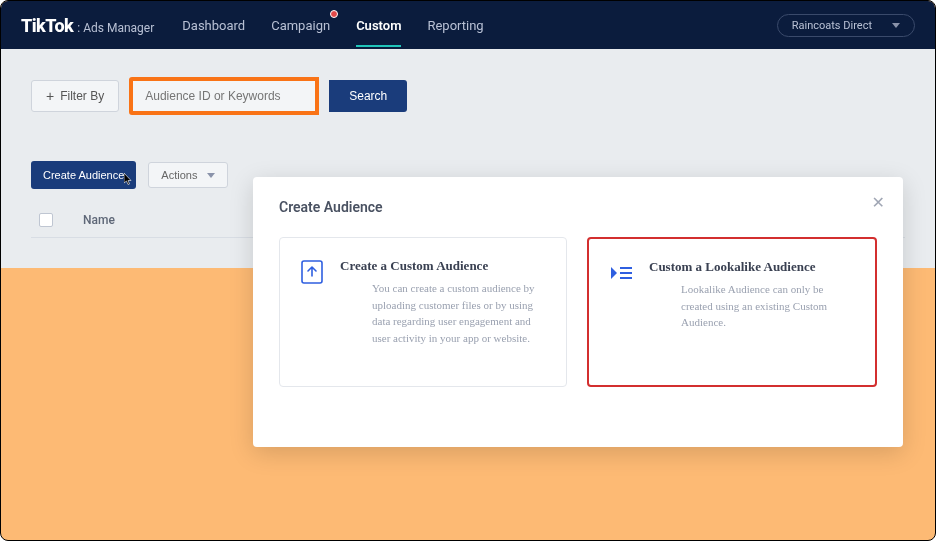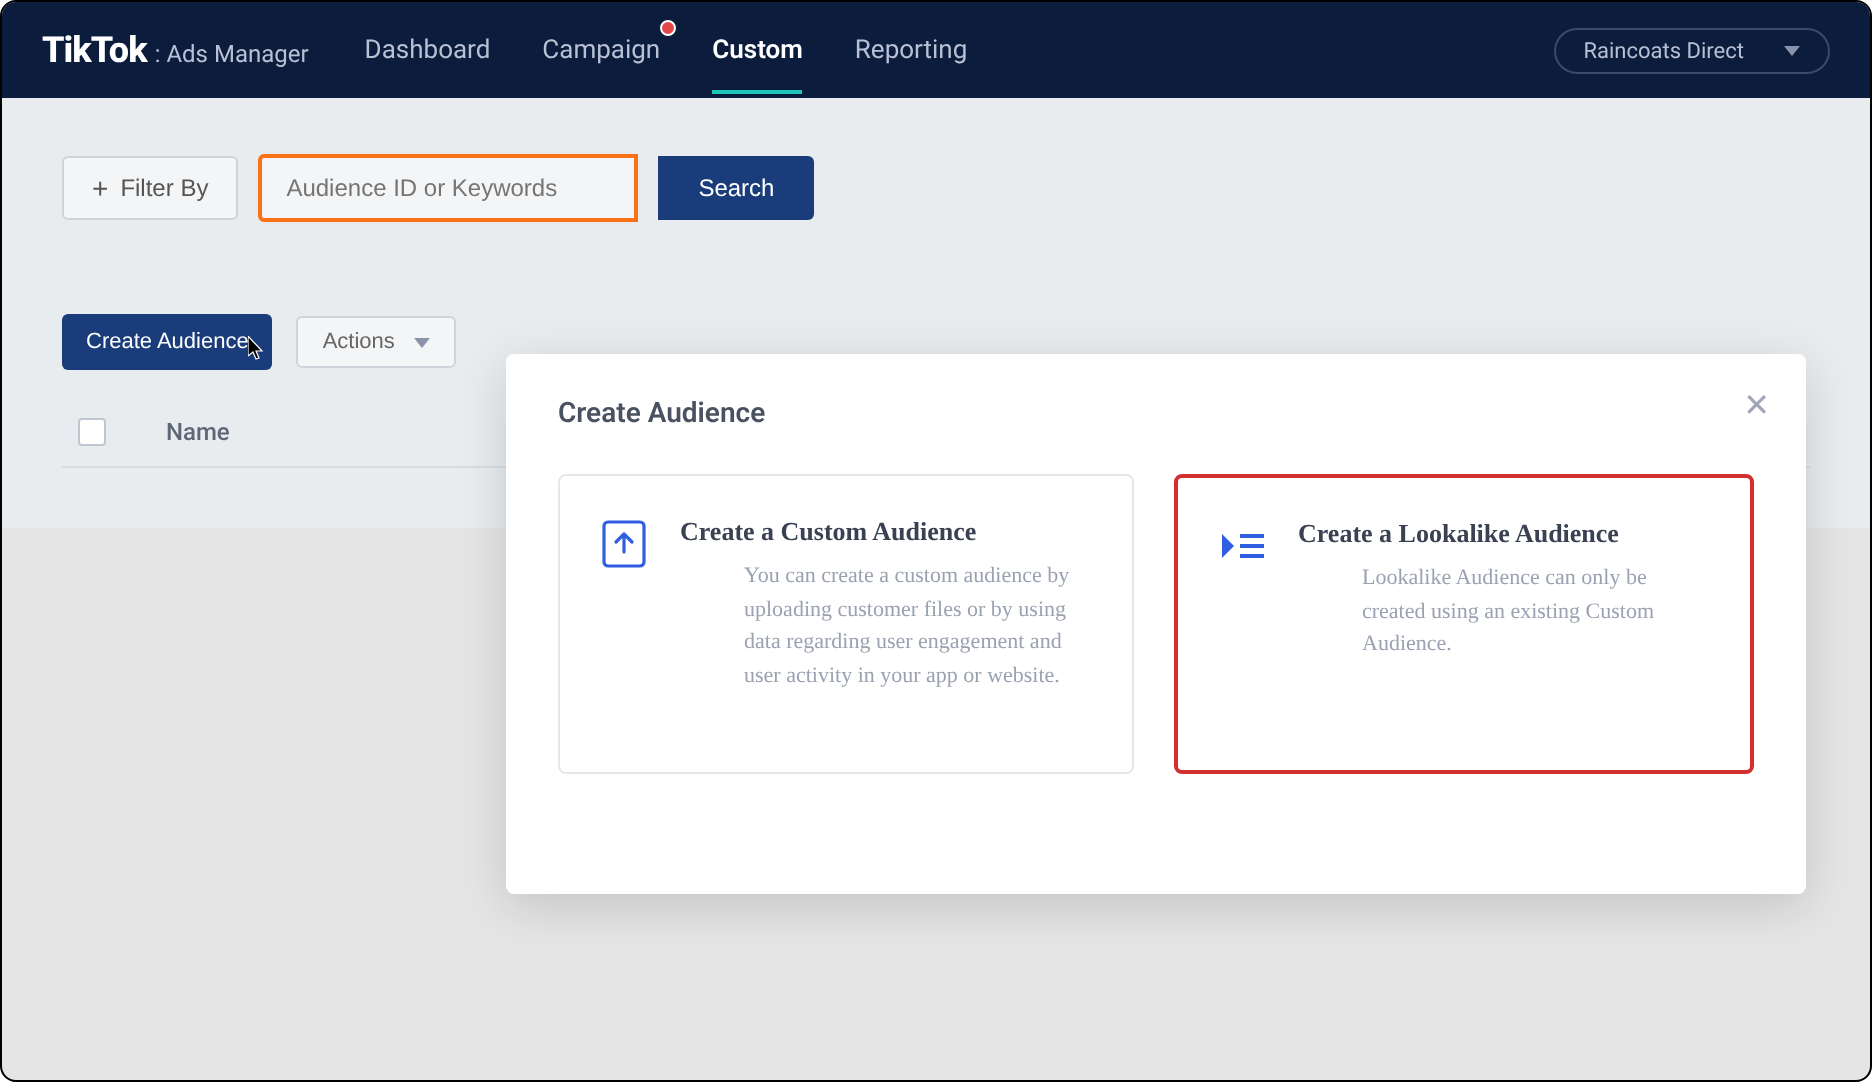--- a/index.html
+++ b/index.html
@@ -1,36 +1,36 @@
 <!DOCTYPE html>
 <html><head>
   <meta charset="utf-8">
   <style>
     * { margin: 0; padding: 0; box-sizing: border-box; }
     body { font-family: -apple-system, BlinkMacSystemFont, "Segoe UI", Roboto, Helvetica, Arial, sans-serif; background: #fff; }
-    .frame { width: 936px; height: 541px; border: 1px solid #000; border-radius: 8px; overflow: hidden; position: relative; margin: 0 auto; background: #e5e5e5; }
+    .frame { width: 936px; height: 541px; border: 1px solid #000; border-radius: 8px; overflow: hidden; position: relative; margin: 0 auto; background: #fdba74; }
     .app { position: relative; width: 100%; height: 100%; }
     .topnav { background: #0b1c3d; height: 48px; display: flex; align-items: center; padding: 0 20px; color: #ccd3e0; }
     .brand { display: flex; align-items: baseline; gap: 4px; margin-right: 28px; }
     .brand-logo { font-weight: 800; font-size: 18px; color: #fff; letter-spacing: -0.5px; }
     .brand-sub { font-size: 12px; color: #b8c0d4; }
     .navitems { display: flex; gap: 26px; align-items: center; }
     .navitem { font-size: 13px; color: #b8c0d4; position: relative; padding: 4px 0; cursor: pointer; }
     .navitem.active { color: #fff; font-weight: 600; }
     .navitem.active::after { content: ""; position: absolute; bottom: -10px; left: 0; right: 0; height: 2px; background: #20c5ba; }
     .nav-badge { position: absolute; top: -4px; right: -8px; width: 8px; height: 8px; background: #e24949; border-radius: 50%; border: 1px solid #fff; }
     .account-select { margin-left: auto; border: 1px solid #3a4a6b; border-radius: 16px; padding: 4px 14px; font-size: 11px; color: #b8c0d4; display: flex; align-items: center; gap: 20px; cursor: pointer; }
     .chev { width: 0; height: 0; border-left: 4px solid transparent; border-right: 4px solid transparent; border-top: 5px solid #8a93aa; }
 
     .content { padding: 28px 30px 18px; background: #e9ecef; }
     .page-title { color: #5a6577; font-size: 16px; font-weight: 600; margin-bottom: 18px; }
     .filter-row { display: flex; gap: 10px; align-items: center; margin-bottom: 28px; }
     .filter-btn { border: 1px solid #cfd4dc; background: #f3f5f7; padding: 8px 14px; border-radius: 3px; font-size: 12px; color: #555; display: flex; align-items: center; gap: 6px; cursor: pointer; }
     .plus-icon { font-size: 14px; line-height: 1; }
-    .search-input { border: 2px solid #f97316; background: #f3f5f7; padding: 8px 12px; border-radius: 3px 0 0 3px; font-size: 12px; color: #8a93a3; width: 190px; }
+    .search-input { border: 4px solid #f97316; background: #f3f5f7; padding: 8px 12px; border-radius: 3px 0 0 3px; font-size: 12px; color: #8a93a3; width: 190px; }
     .search-btn { background: #1a3c7b; color: #fff; border: none; padding: 9px 20px; font-size: 12px; border-radius: 0 3px 3px 0; cursor: pointer; }
 
     .table-area { background: #e9ecef; padding: 0 30px 30px; }
     .action-row { display: flex; gap: 12px; align-items: center; margin-bottom: 14px; }
     .primary-btn { background: #1a3c7b; color: #fff; border: none; padding: 8px 12px; border-radius: 3px; font-size: 11px; cursor: pointer; position: relative; }
     .cursor-arrow { position: absolute; right: 2px; bottom: 2px; font-size: 11px; color: #000; }
     .dropdown-btn { border: 1px solid #cfd4dc; background: #f3f5f7; padding: 6px 12px; font-size: 11px; color: #666; display: flex; align-items: center; gap: 10px; border-radius: 3px; cursor: pointer; }
     .table-head { display: flex; align-items: center; padding: 10px 0; border-bottom: 1px solid #d8dde4; }
     .checkbox { width: 14px; height: 14px; border: 1px solid #bfc6d2; border-radius: 2px; background: #fff; margin-left: 8px; margin-right: 30px; cursor: pointer; }
     .th-name { font-size: 12px; color: #5e6777; font-weight: 500; }
@@ -132,21 +132,21 @@
         <div class="card highlight">
           <div class="card-icon">
             <svg width="28" height="28" viewBox="0 0 28 28">
               <path d="M4 8 L10 14 L4 20 Z" fill="#2f5fe0"></path>
               <line x1="13" y1="9" x2="25" y2="9" stroke="#2f5fe0" stroke-width="2"></line>
               <line x1="13" y1="14" x2="25" y2="14" stroke="#2f5fe0" stroke-width="2"></line>
               <line x1="13" y1="19" x2="25" y2="19" stroke="#2f5fe0" stroke-width="2"></line>
             </svg>
           </div>
           <div class="card-body">
-            <div class="card-title">Create a Lookalike Audience</div>
+            <div class="card-title">Custom a Lookalike Audience</div>
             <div class="card-desc">Lookalike Audience can only be created using an existing Custom Audience.</div>
           </div>
         </div>
       </div>
     </div>
 
   </div>
 </div>
 
 </body></html>

